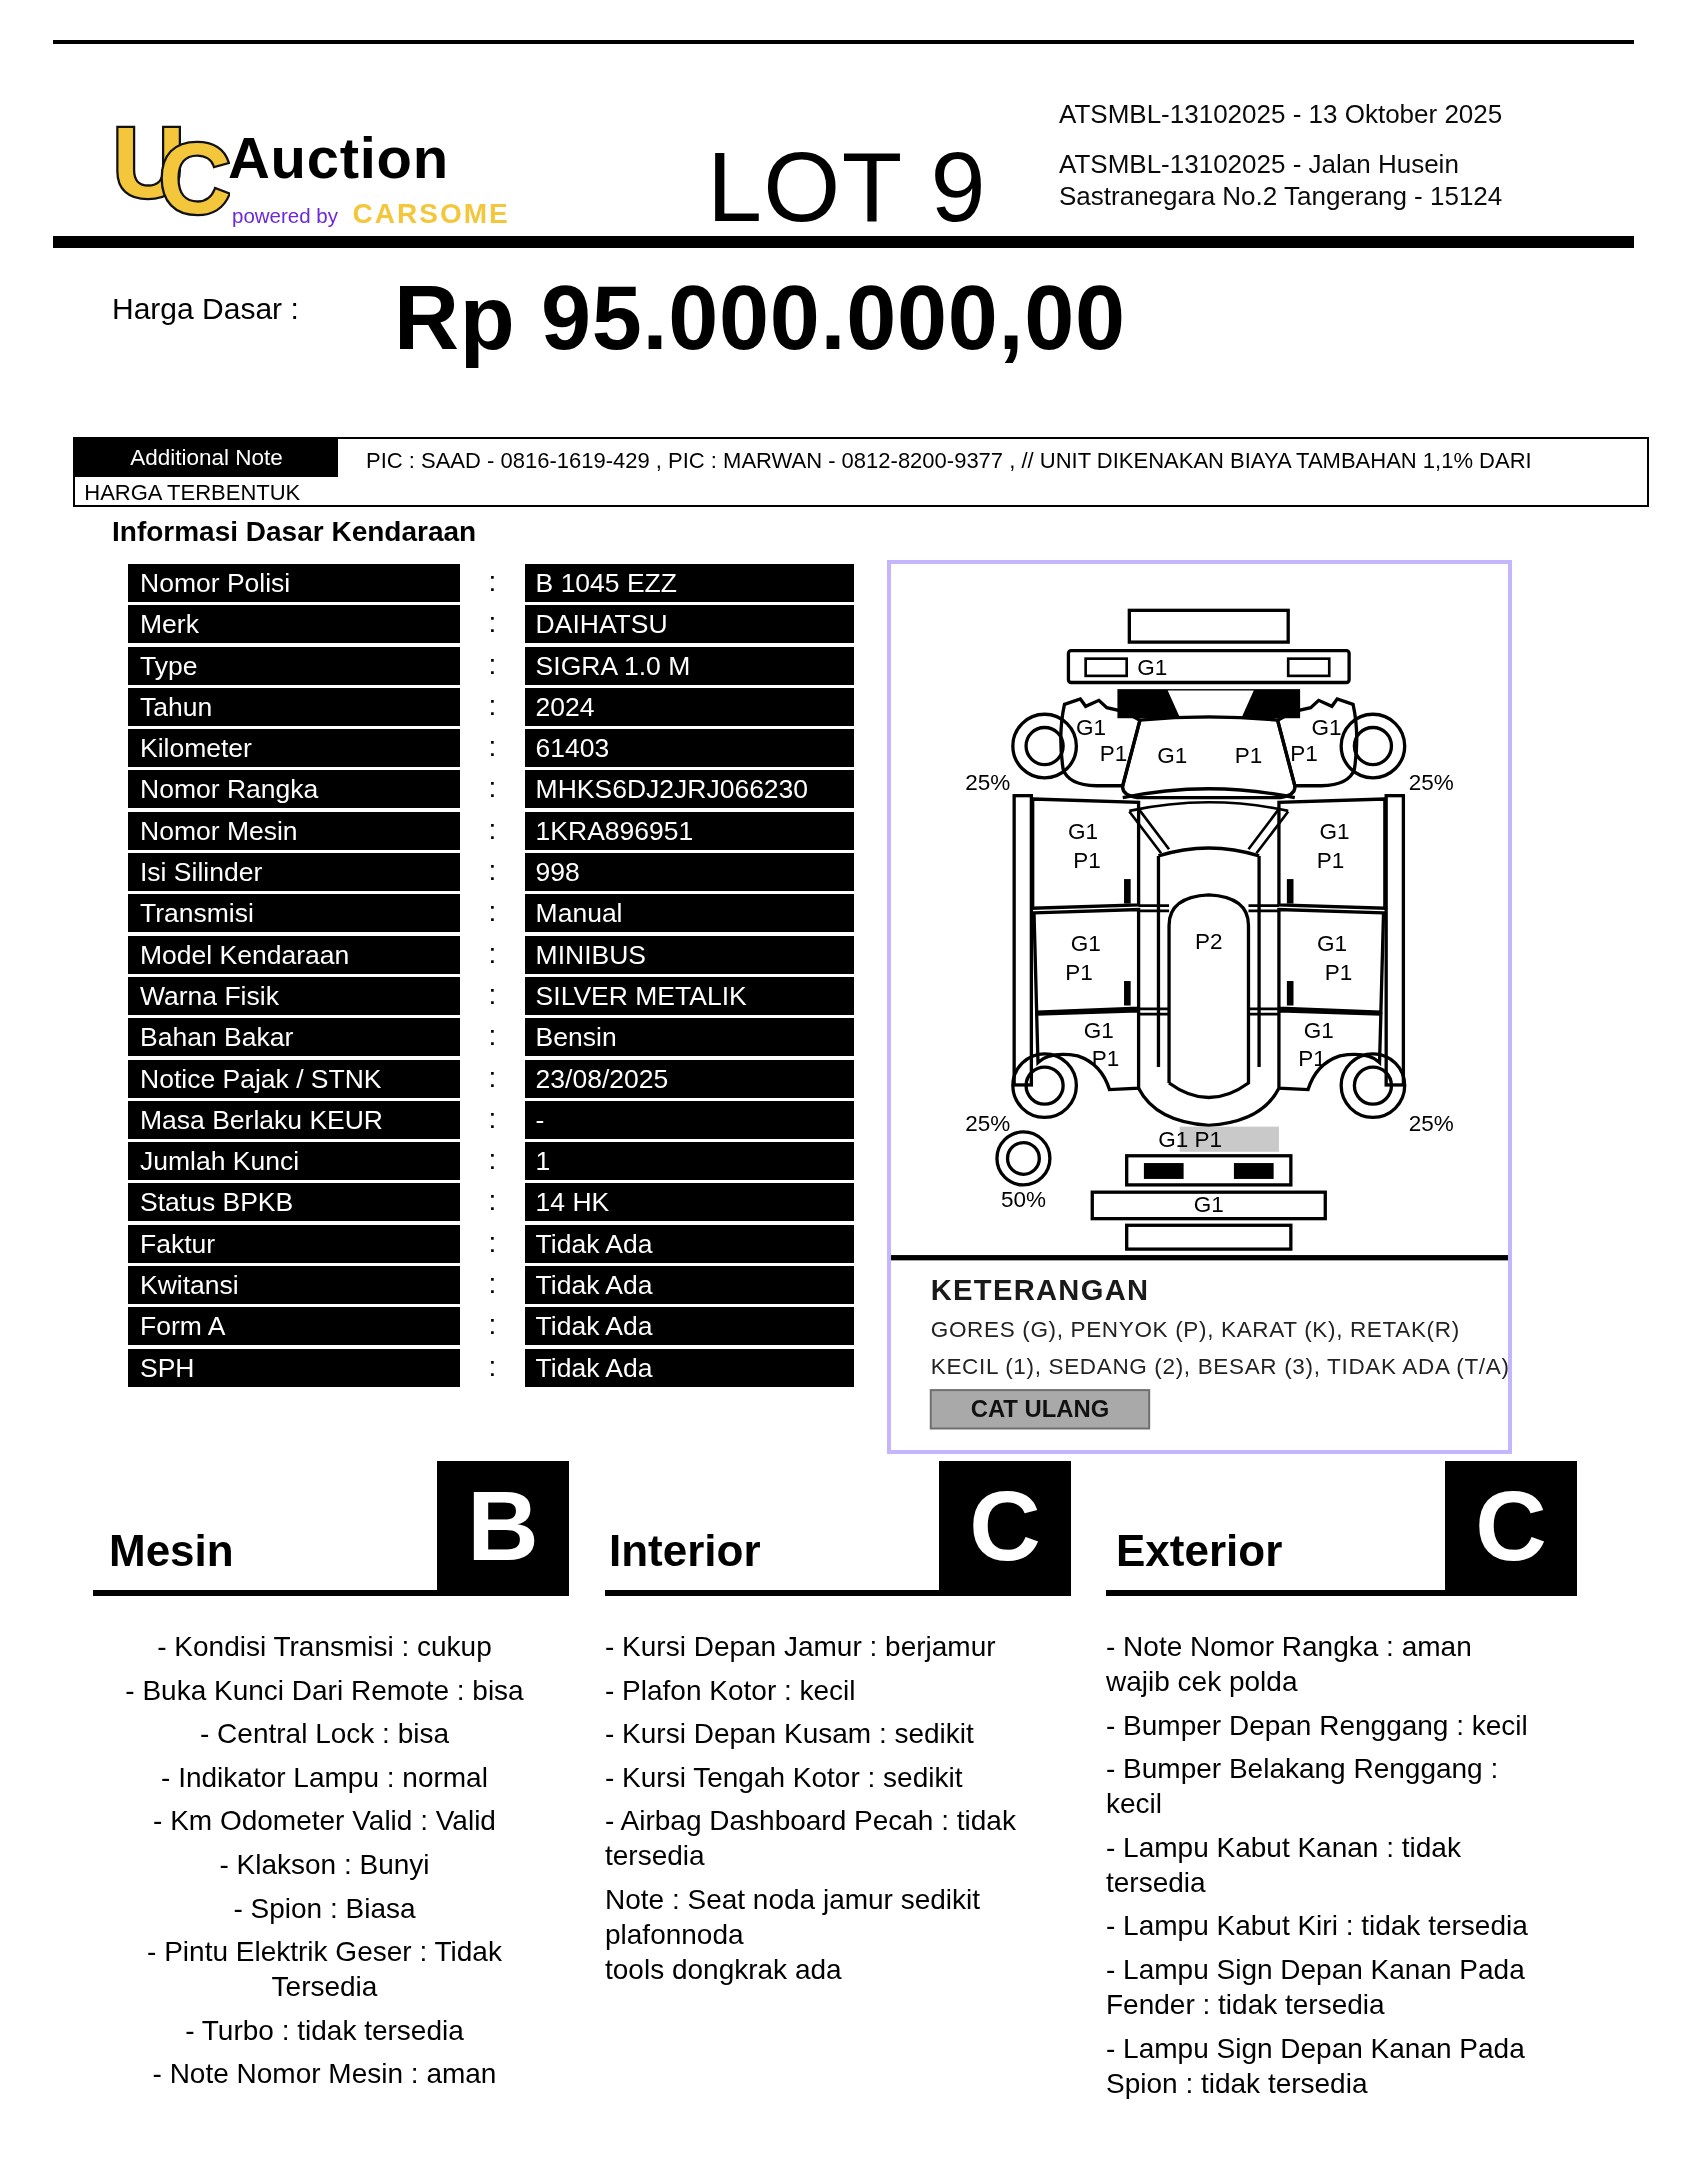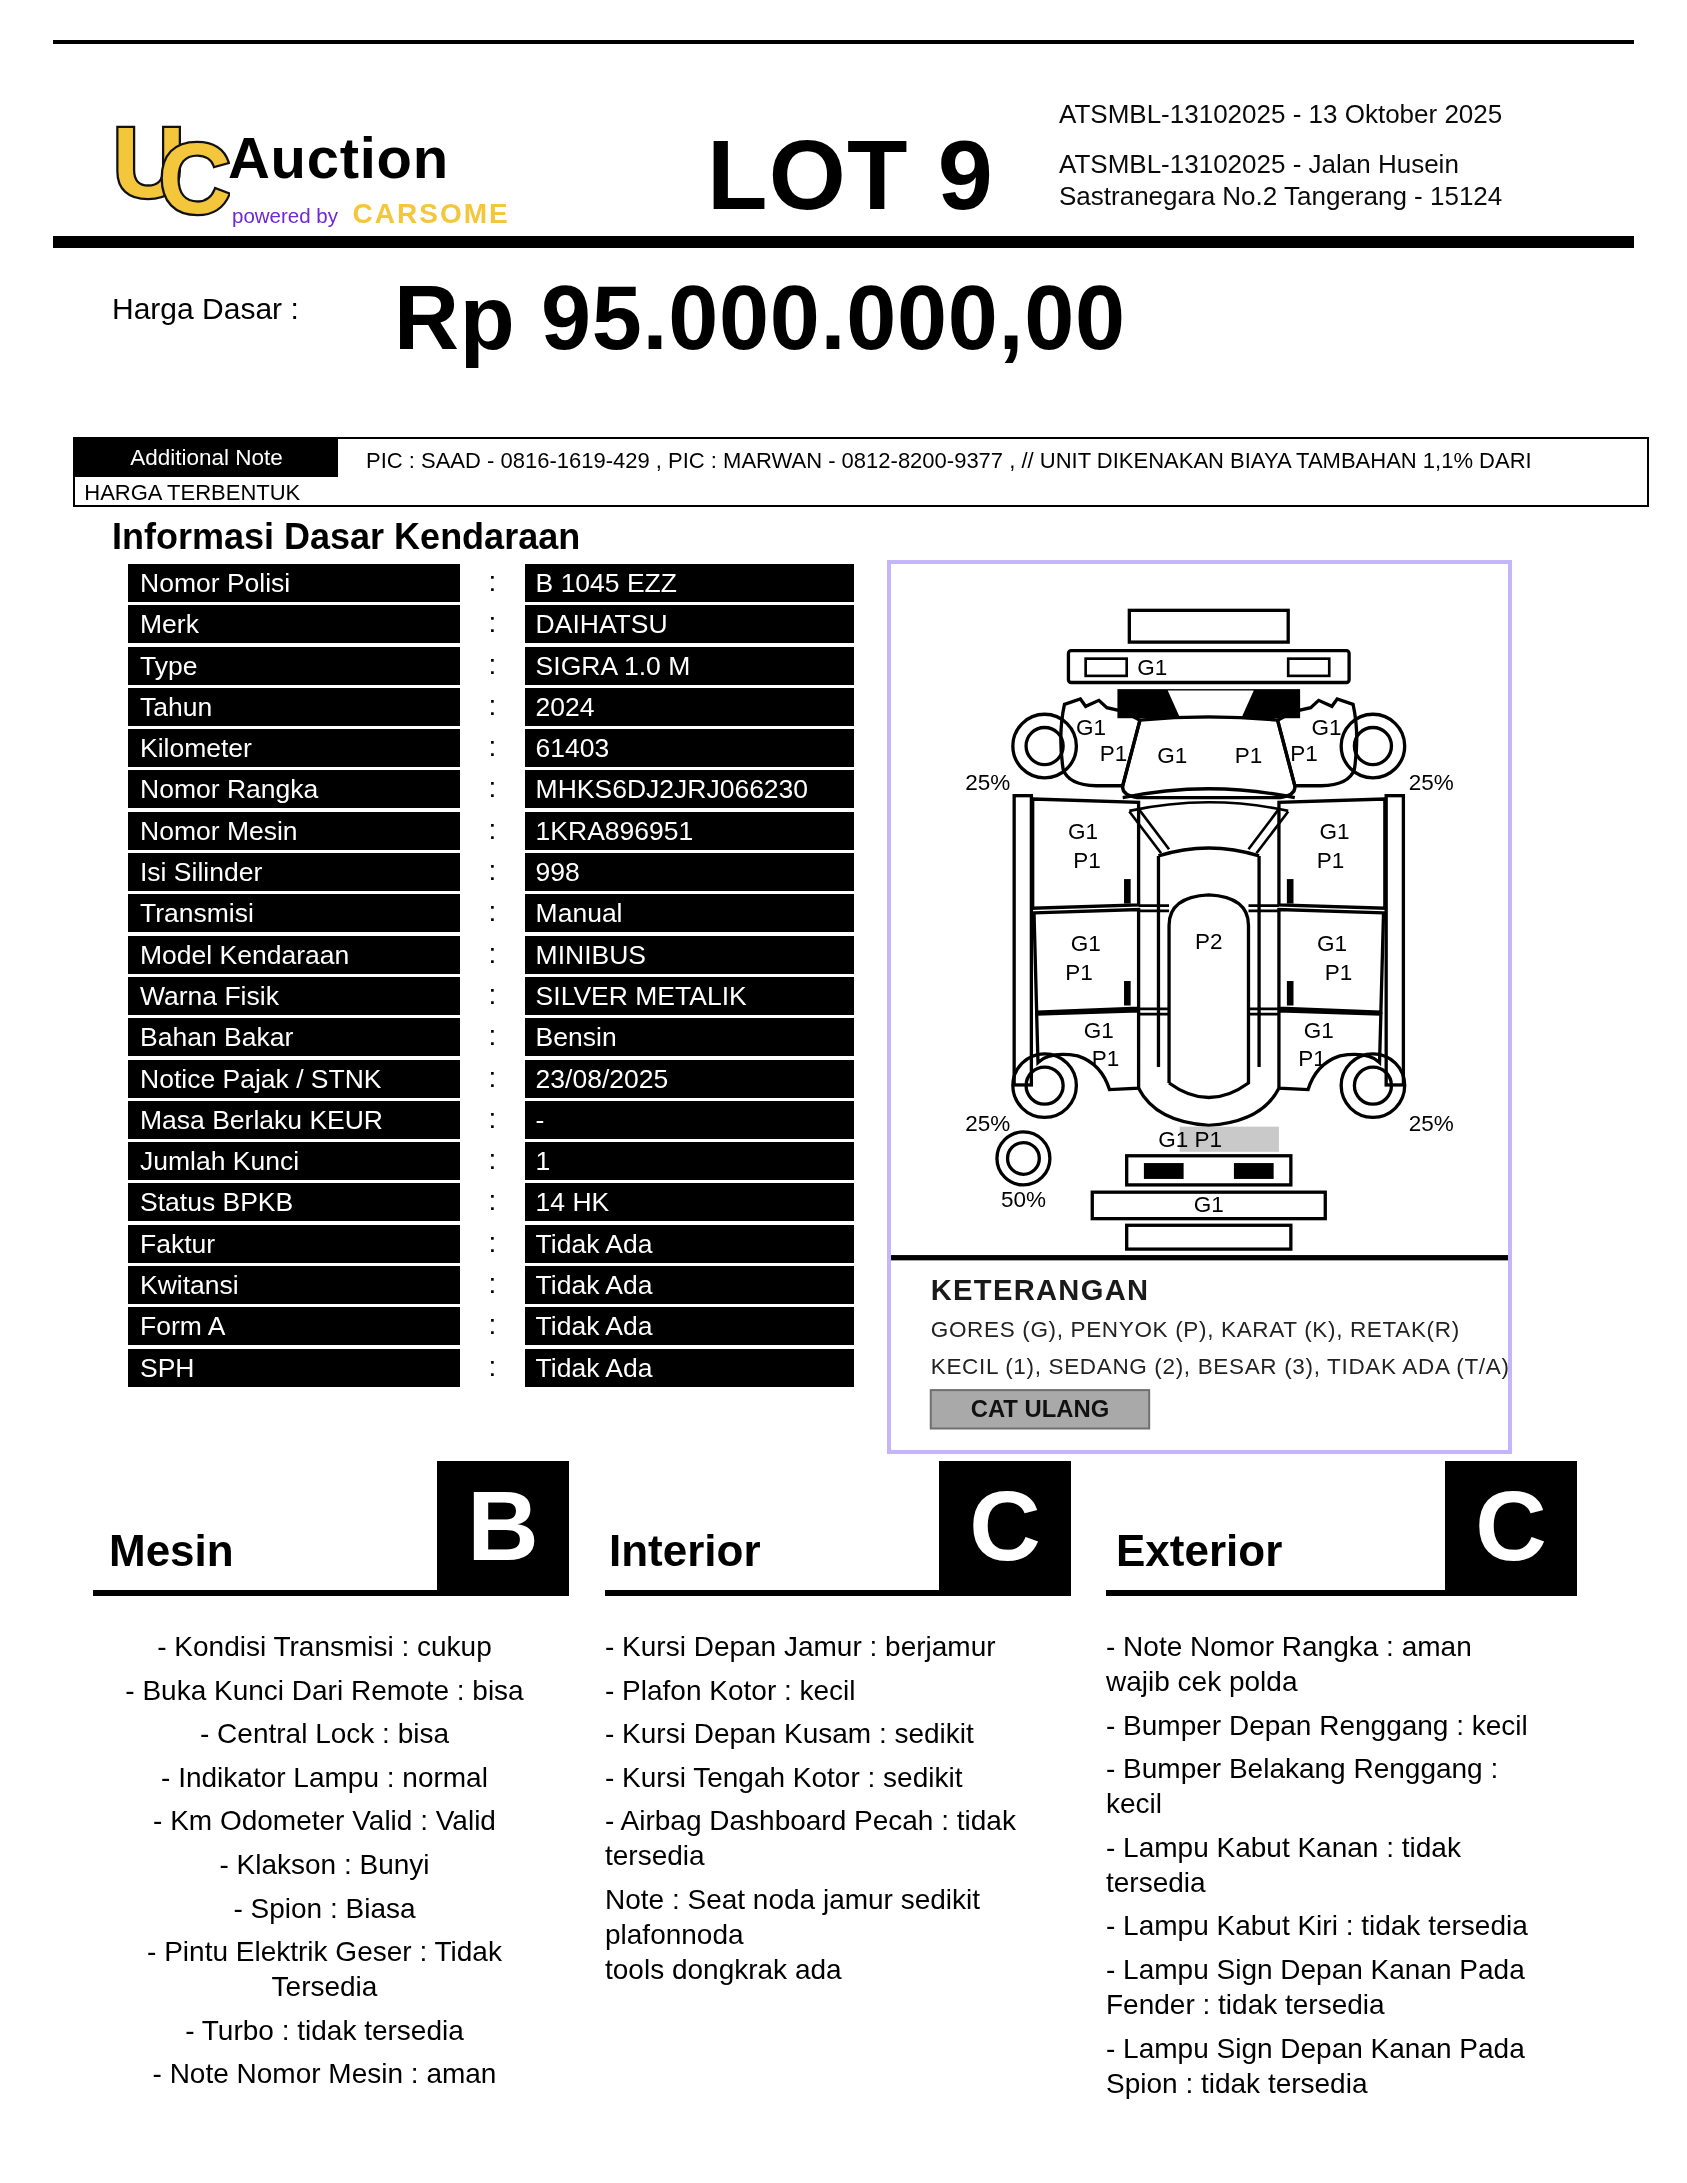--- a/index.html
+++ b/index.html
@@ -6,38 +6,38 @@
   html,body { width:1687px; height:2183px; background:#fff; font-family:"Liberation Sans", sans-serif; color:#000; }
   .abs { position:absolute; }
 
   
   #topline { left:53px; top:40px; width:1581px; height:4px; background:#000; }
   #logo-mono { left:111px; top:106px; }
   #brand { left:228px; top:124px; font-size:58px; font-weight:800; letter-spacing:0.7px; }
   #tagline { left:232px; top:198px; display:flex; align-items:baseline; gap:14.6px; }
   #powered { font-size:20.5px; color:#6d28d9; }
   #carsome { font-size:28px; font-weight:700; color:#f4c63c; letter-spacing:2px; }
-  #lot { left:707px; top:118px; font-size:99px; font-weight:700; letter-spacing:1.3px; }
+  #lot { left:707px; top:130px; font-size:99px; font-weight:400; letter-spacing:1.3px; }
   #hdr-right { left:1059px; top:99px; width:582px; font-size:26px; line-height:1.22; color:#0a0a0a; }
   #hdr-right .l1 { margin-bottom:18.5px; }
   #hdr-right .l2 { white-space:pre-line; }
   #hdrbar { left:53px; top:236px; width:1581px; height:12px; background:#000; }
 
   
   #harga-label { left:112px; top:292px; font-size:30px; }
   #price { left:394px; top:267px; font-size:90px; font-weight:700; letter-spacing:0.7px; }
 
   
   #notebox { left:53px; top:437px; width:1576px; height:70px; border:2.6px solid #000; background:#fff;margin-left:20px; }
   #notelabel { left:0; top:0; width:263px; height:38px; background:#000; color:#fff; font-size:22.5px; display:flex; align-items:center; justify-content:center; }
   #noteline1 { left:291px; top:8.6px; font-size:22px; }
   #noteline2 { left:9.3px; top:41px; font-size:22px; }
 
   
-  #info-title { left:112px; top:516px; font-size:36px; font-weight:700; }
+  #info-title { left:112px; top:516px; font-size:28px; font-weight:700; }
   #info-rows { left:112px; top:564px; width:728px; }
   .irow { display:grid; grid-template-columns:332px 65px 329px; height:38px; margin-bottom:3.3px;padding-left:16px; }
   .irow .lbl { background:#000; color:#fff; font-size:26.5px; line-height:38px; padding-left:12px; overflow:hidden; white-space:nowrap; }
   .irow .col { color:#000; font-size:28px; line-height:36px; text-align:center; }
   .irow .val { background:#000; color:#fff; font-size:26.5px; line-height:38px; padding-left:10.6px; overflow:hidden; white-space:nowrap; }
 
   
   #diagram { left:887px; top:560px; width:625px; height:894px; border:4px solid #c4b5fd; background:#fff; }
   #diagram svg { display:block; width:617px; height:887px; }
   .ln { fill:none; stroke:#000; stroke-width:5; }

